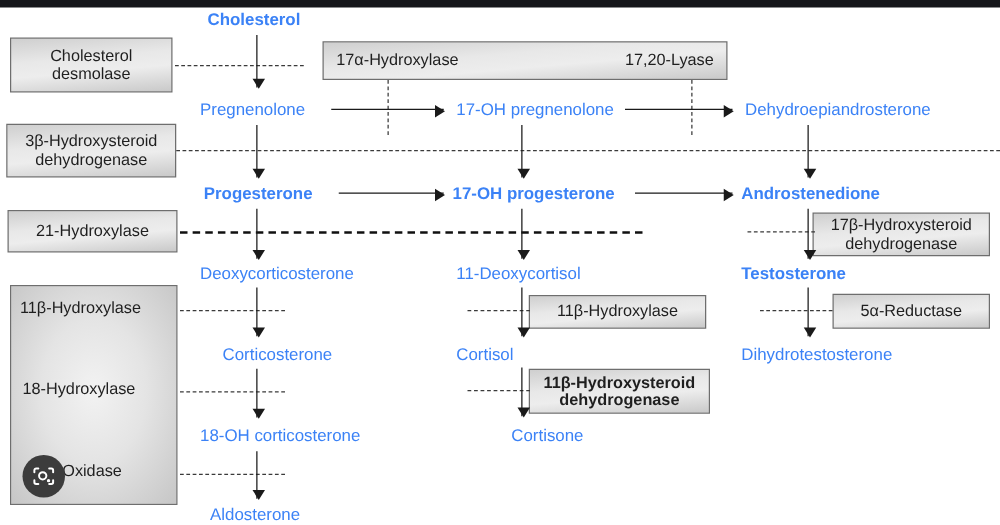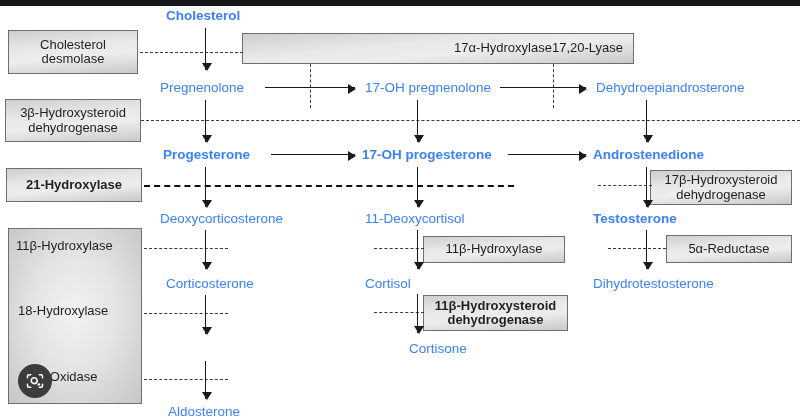--- a/index.html
+++ b/index.html
@@ -41,21 +41,21 @@
     background: linear-gradient(175deg, #cfcfcf 0%, #e8e8e8 38%, #ededed 60%, #c9c9c9 100%);
     display: flex;
     align-items: center;
     justify-content: center;
     text-align: center;
     font-size: 13px;
     line-height: 14.5px;
     color: #1f1f1f;
     padding: 0 6px;
   }
-  .ebox.bold { font-weight: bold; }
+  .ebox.bold { font-weight: normal; }
   .ebox.wide-split {
     justify-content: space-between;
     padding: 0 10px;
   }
   .ebox.wide-split span { white-space: nowrap; }
   
   .bigbox {
     position: absolute;
     box-sizing: border-box;
     border: 1.5px solid #6e6e6e;
@@ -140,21 +140,21 @@
 
   <div class="ebox bold" style="left:6px; top:168px; width:136px; height:34px;">
     <span>21-Hydroxylase</span>
   </div>
 
   <div class="bigbox" style="left:8px; top:228px; width:134px; height:176px;"></div>
   <div class="bigbox-label" style="left:16px; top:239px;">11β-Hydroxylase</div>
   <div class="bigbox-label" style="left:18px; top:304px;">18-Hydroxylase</div>
   <div class="bigbox-label" style="left:31px; top:370px;">18-Oxidase</div>
 
-  <div class="ebox wide-split" style="left:242px; top:33px; width:392px; height:31px;justify-content:flex-end;">
+  <div class="ebox wide-split" style="left:258px; top:33px; width:324px; height:31px;">
     <span>17α-Hydroxylase</span>
     <span>17,20-Lyase</span>
   </div>
 
   <div class="ebox" style="left:650px; top:170px; width:142px; height:35px;">
     <span>17β-Hydroxysteroid dehydrogenase</span>
   </div>
 
   <div class="ebox" style="left:423px; top:236px; width:142px; height:27px;">
     <span>11β-Hydroxylase</span>
@@ -196,23 +196,24 @@
 
   <div class="node" style="left:160px; top:80px;">Pregnenolone</div>
   <div class="varrow" style="left:205px; top:100px; height:42px;"></div>
 
   <div class="node bold" style="left:163px; top:147px;">Progesterone</div>
   <div class="varrow" style="left:205px; top:167px; height:40px;"></div>
 
   <div class="node" style="left:160px; top:211px;text-align:center;">Deoxycorticosterone</div>
   <div class="varrow" style="left:205px; top:230px; height:39px;"></div>
 
-  <div class="node" style="left:166px; top:276px;text-align:right;">Corticosterone</div>
+  <div class="node" style="left:178px; top:276px;text-align:right;">Corticosterone</div>
   <div class="varrow" style="left:205px; top:295px; height:39px;"></div>
 
+  <div class="node" style="left:160px; top:341px;">18-OH corticosterone</div>
   <div class="varrow" style="left:205px; top:361px; height:38px;"></div>
 
   <div class="node" style="left:168px; top:404px;">Aldosterone</div>
 
   <div class="node" style="left:365px; top:80px;">17-OH pregnenolone</div>
   <div class="harrow" style="left:265px; top:87px; width:90px;"></div>
   <div class="varrow" style="left:417px; top:100px; height:42px;"></div>
 
   <div class="node bold" style="left:362px; top:147px;">17-OH progesterone</div>
   <div class="harrow" style="left:271px; top:154px; width:84px;"></div>

